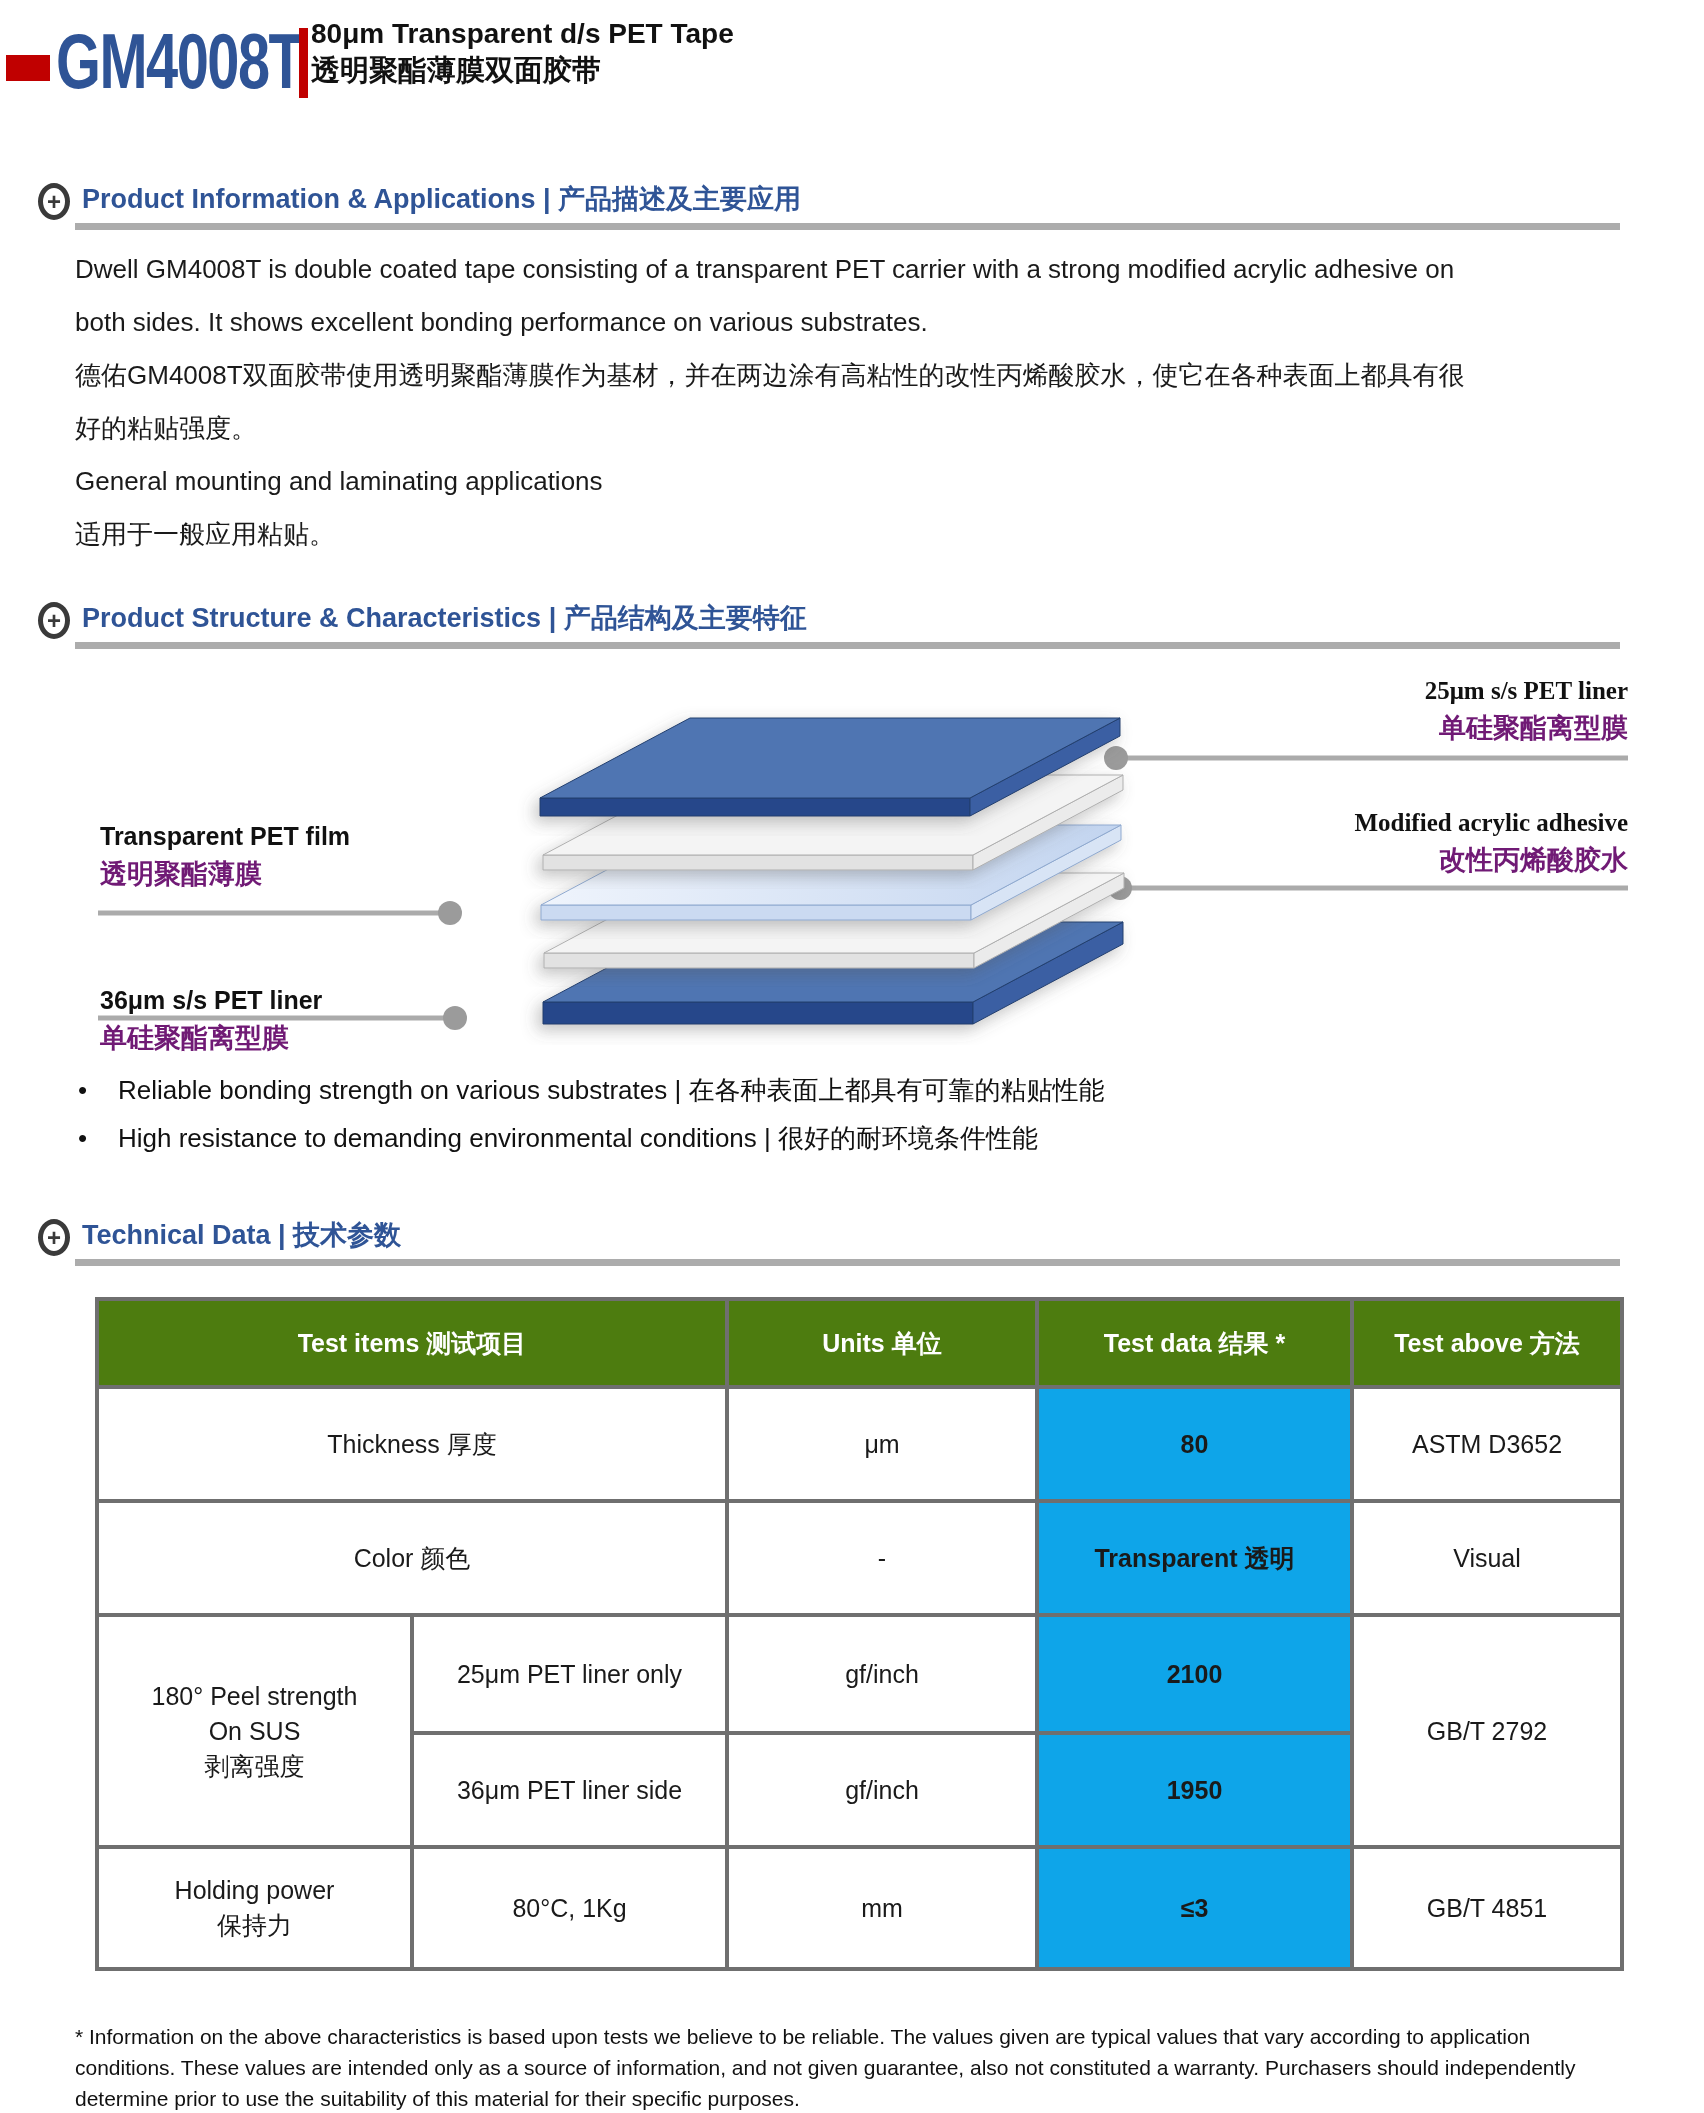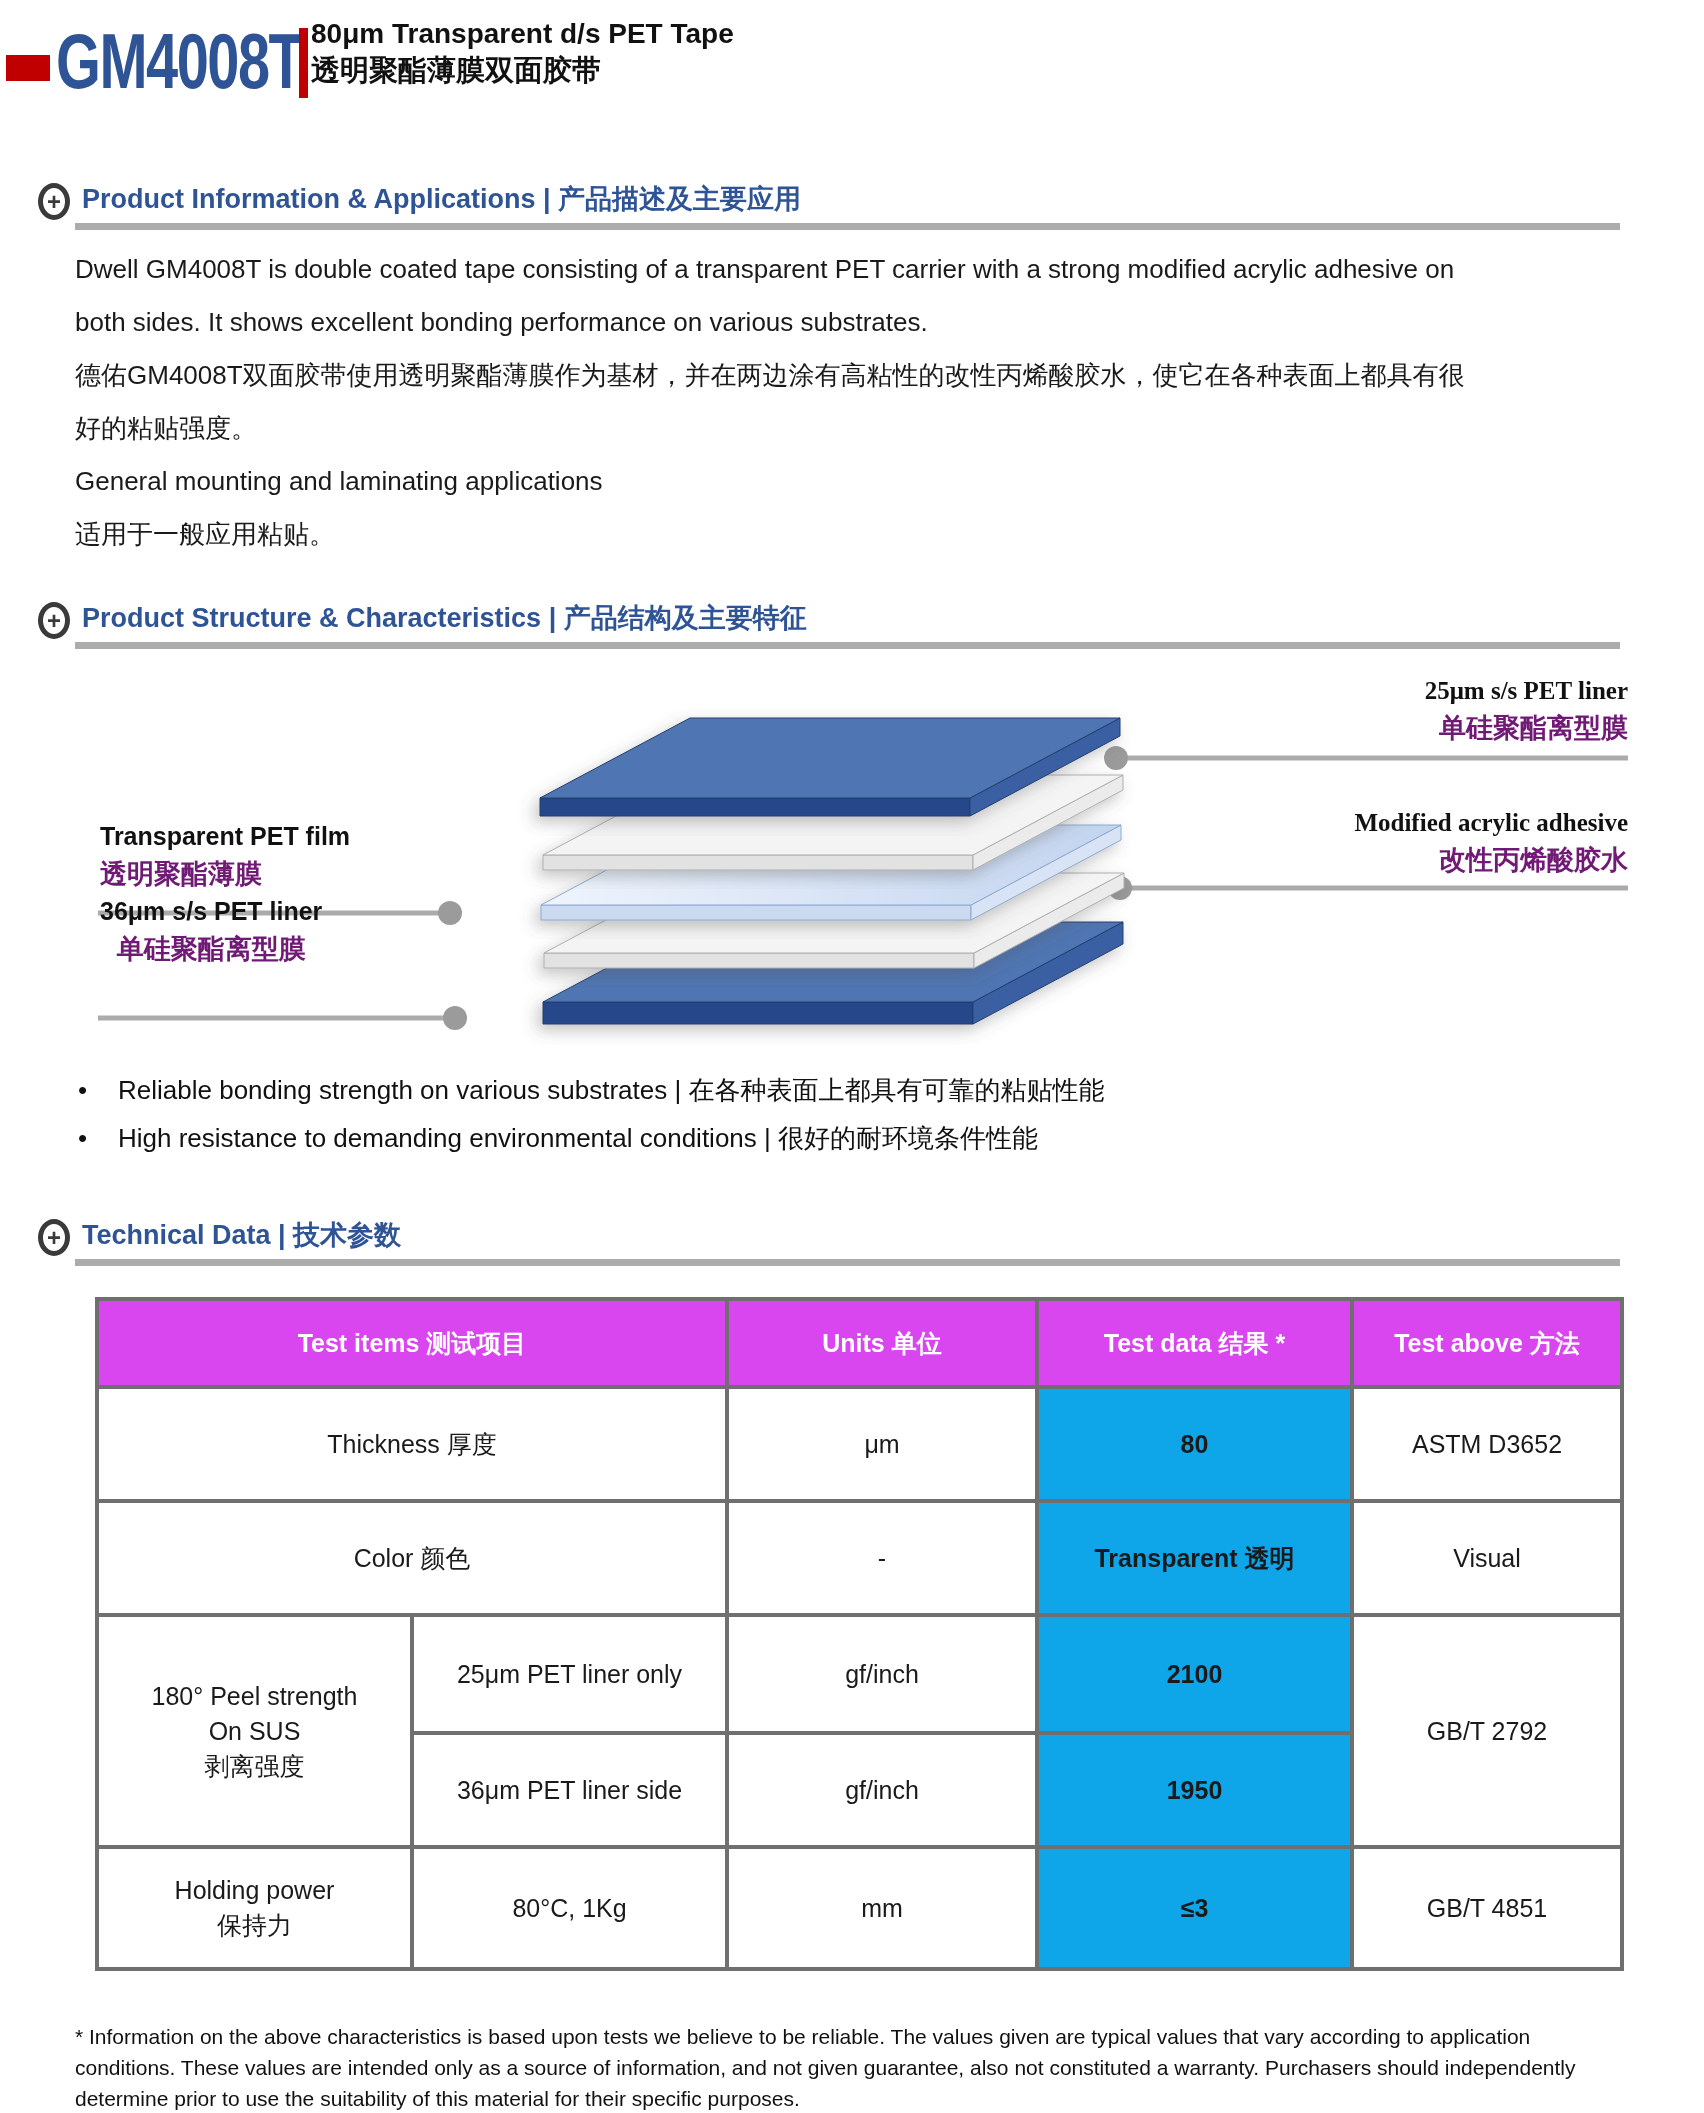--- a/index.html
+++ b/index.html
@@ -35,21 +35,21 @@
   .lab-right{text-align:right;right:76px;font-family:Liberation Serif, serif;}
   .lab-left{text-align:left;left:100px;}
   .bullets{position:absolute;left:78px;top:1066px;font-size:26px;line-height:48px;color:#111;white-space:nowrap;}
   .bullet-line::before{content:"•";display:inline-block;width:40px;color:#111;}
   
   .tech-table{
     position:absolute;left:95px;top:1297px;border-collapse:collapse;table-layout:fixed;
     width:1525px;font-size:25px;color:#1a1a1a;
   }
   .tech-table td,.tech-table th{border:4px solid #6F6F6F;text-align:center;vertical-align:middle;padding:0 6px;}
-  .tech-table th{background:#d946ef;color:#ffffff;font-weight:700;height:84px;}
+  .tech-table th{background:#4d7c0f;color:#ffffff;font-weight:700;height:84px;}
   .row-a td{height:110px;}
   .row-b td{height:110px;}
   .row-c td{height:114px;}
   .row-d td{height:110px;}
   .row-e td{height:118px;}
   .cell-data{background:#0ea5e9;font-weight:700;}
   .cell-item div{line-height:35px;}
   
   .footnote{position:absolute;left:75px;top:2021px;width:1610px;font-size:21px;line-height:31px;color:#111;white-space:nowrap;}
 </style>
@@ -147,21 +147,21 @@
     <span class="zh">单硅聚酯离型膜</span>
   </div>
   <div class="lyr-label lab-right" style="top:810px;">
     <span class="en">Modified acrylic adhesive</span>
     <span class="zh">改性丙烯酸胶水</span>
   </div>
   <div class="lyr-label lab-left" style="top:824px;">
     <span class="en">Transparent PET film</span>
     <span class="zh">透明聚酯薄膜</span>
   </div>
-  <div class="lyr-label lab-left" style="top:899px;text-align:center;">
+  <div class="lyr-label lab-left" style="top:988px;">
     <span class="en">36μm s/s PET liner</span>
     <span class="zh">单硅聚酯离型膜</span>
   </div>
 
   <div class="bullets">
     <div class="bullet-line">Reliable bonding strength on various substrates | 在各种表面上都具有可靠的粘贴性能</div>
     <div class="bullet-line">High resistance to demanding environmental conditions | 很好的耐环境条件性能</div>
   </div>
 
   <div class="sec-head" style="top:1217px;">

